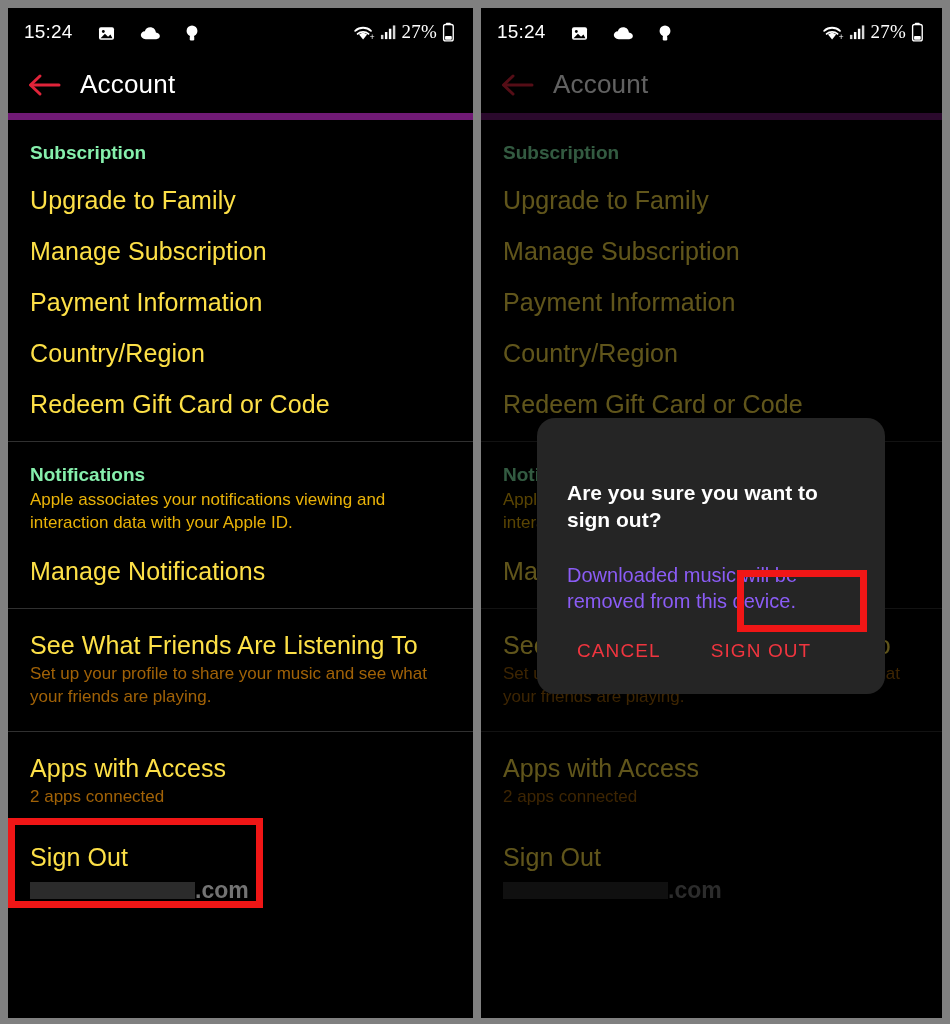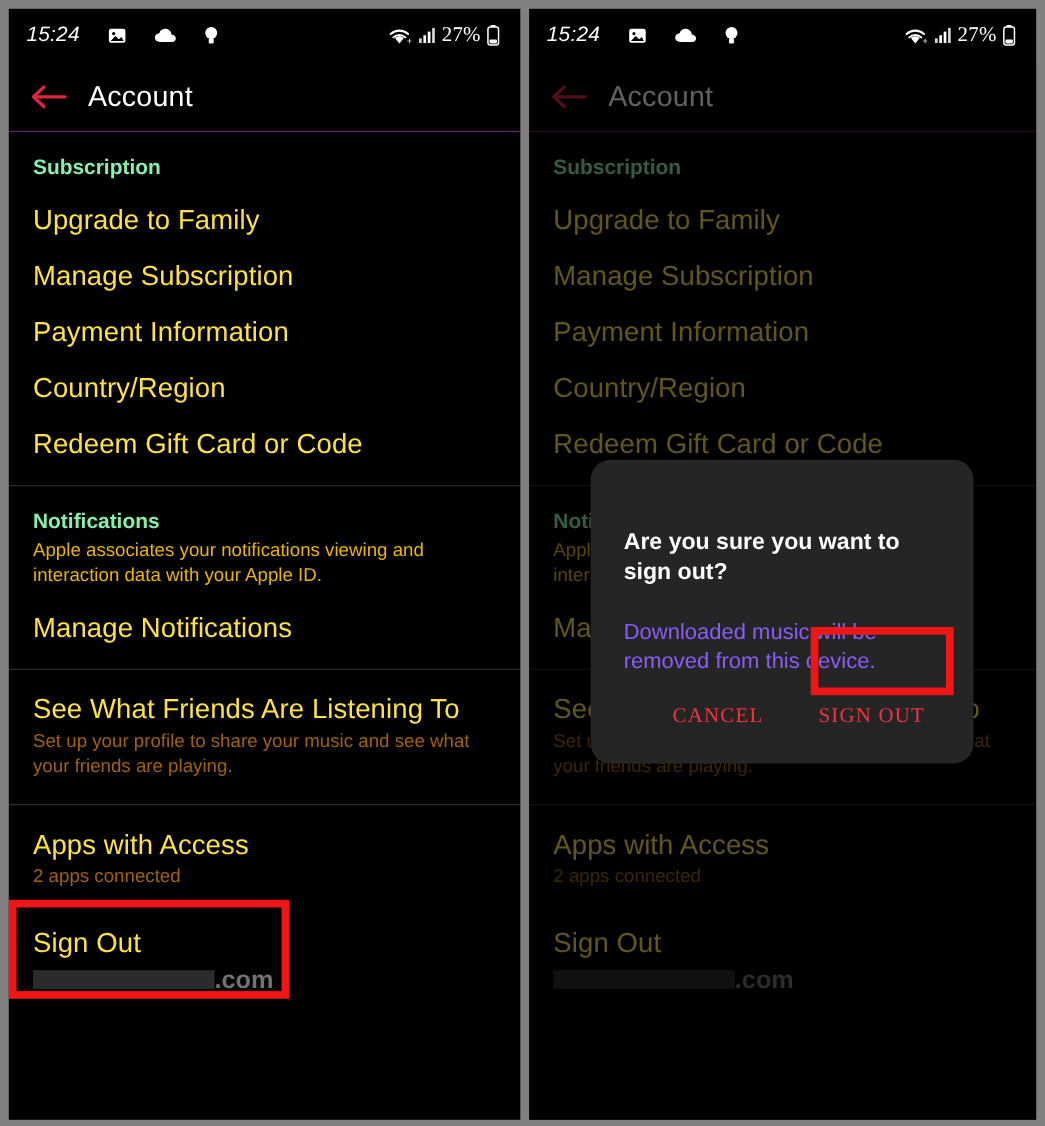--- a/index.html
+++ b/index.html
@@ -21,31 +21,31 @@
   #panel-right { left:481px; width:461px; }
 
   
   .statusbar {
     position:relative; height:48px;
     display:flex; align-items:center;
     padding:0 18px 0 16px;
     color:#fff;
     z-index:40;
   }
-  .sb-left { display:flex; align-items:center; gap:24px;font-style:italic; }
+  .sb-left { display:flex; align-items:flex-end; gap:24px; }
   .sb-time { font-size:19px; letter-spacing:.2px; }
   .sb-right { margin-left:auto; display:flex; align-items:center; gap:5px; }
   .sb-pct { font-size:19px; letter-spacing:.2px;font-family:Liberation Serif, serif; }
   .ic { display:block; }
 
   
   .appbar {
     position:relative; height:64px;
     display:flex; align-items:center;
-    border-bottom:1px solid #701a75;
+    border-bottom:7px solid #701a75;
   }
   .backbtn {
     width:72px; display:flex; align-items:center; justify-content:center;
     cursor:pointer;
   }
   .apptitle { font-size:26px; color:#fff; letter-spacing:.2px; }
 
   
   .list { position:relative; }
   .sec-head {
@@ -83,22 +83,22 @@
     background:#252525; border-radius:18px; z-index:50;
     padding:34px 30px 0 30px;
   }
   .dlg-title {
     font-size:21px; font-weight:bold; color:#fff; line-height:1.28;margin-top:28px;
   }
   .dlg-body {
     font-size:20px; color:#8b5cf6; line-height:1.3; padding-top:28px;
   }
   .dlg-actions {
-    display:flex; justify-content:flex-end; align-items:center;
-    gap:26px; padding:18px 0 24px 0;font-family:Liberation Serif, serif;
+    display:flex; justify-content:flex-start; align-items:center;
+    gap:26px; padding:18px 0 24px 0;
   }
   .dlg-btn {
     font-size:19px; color:#f0353f; letter-spacing:1.1px;
     cursor:pointer; padding:8px 10px;
   }
   #dlg-signout { padding:8px 14px; }
 </style>
 </head>
 <body>
 

